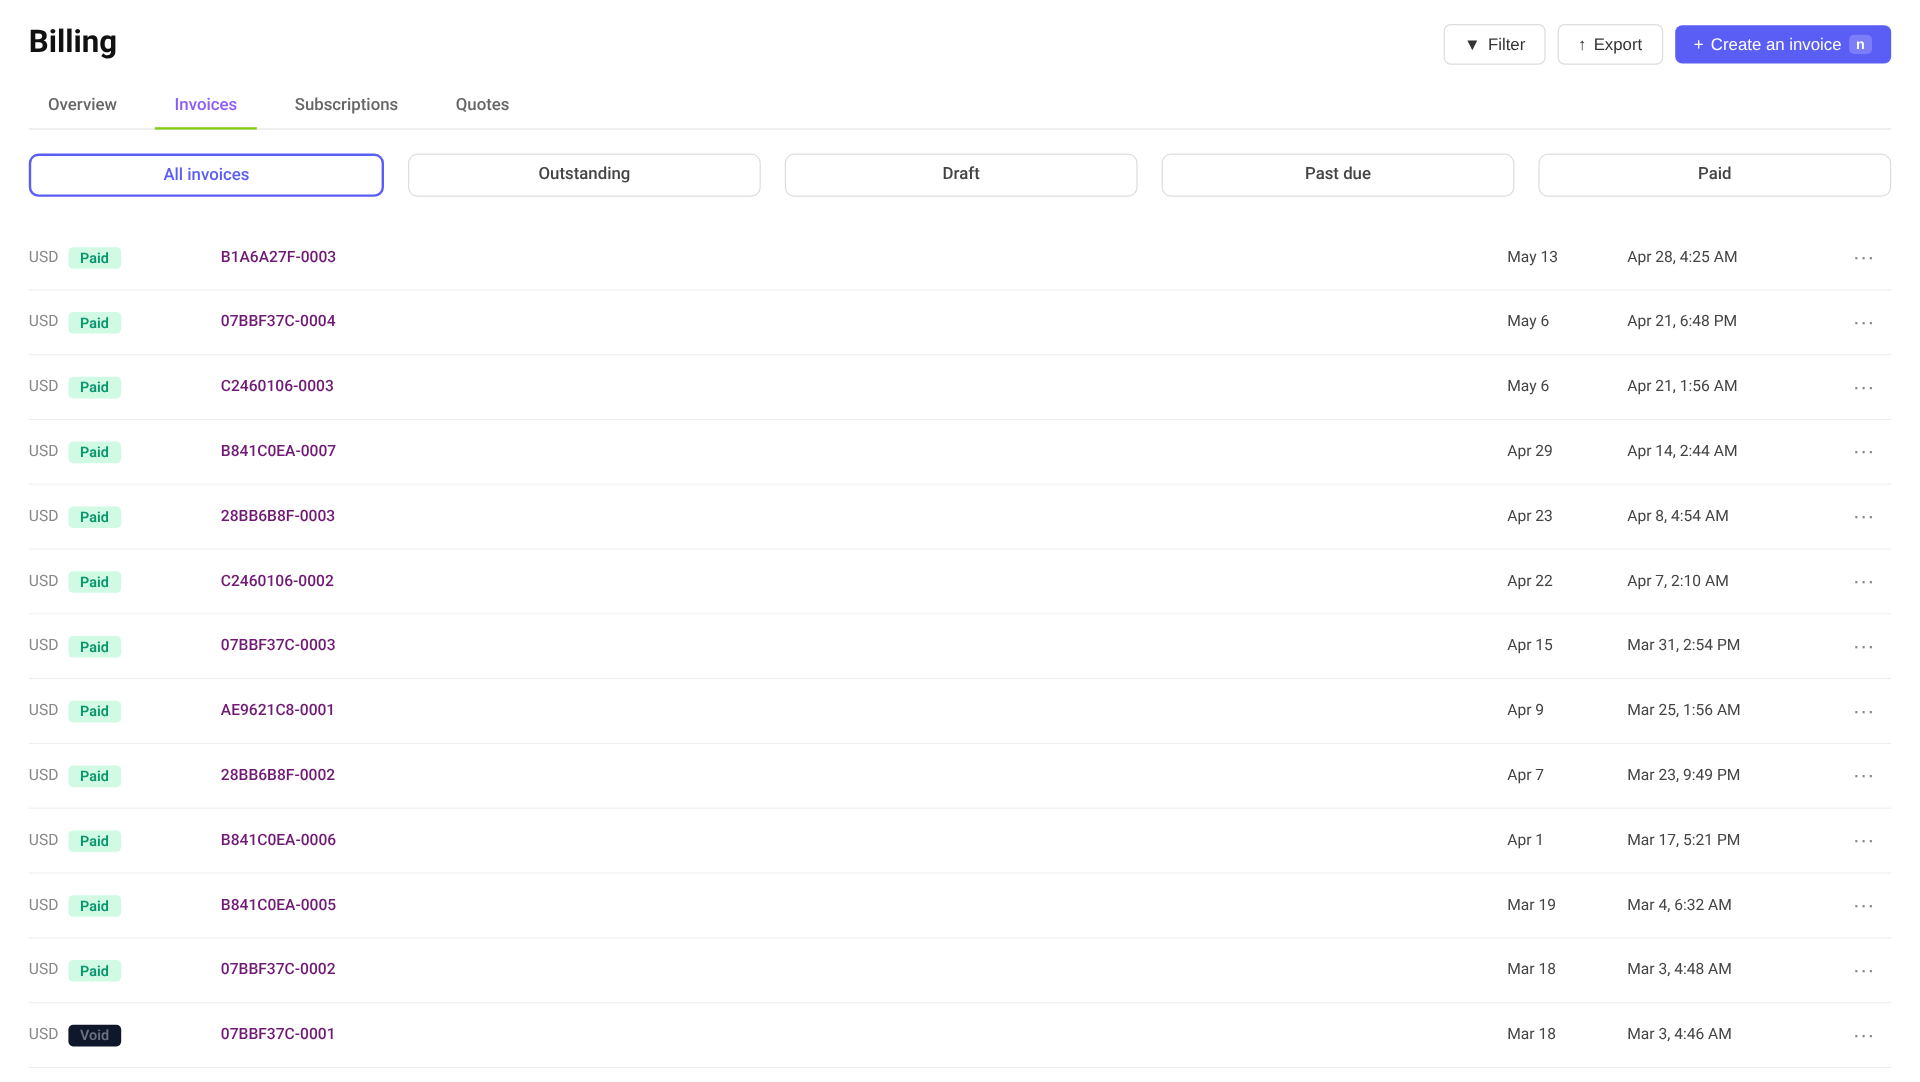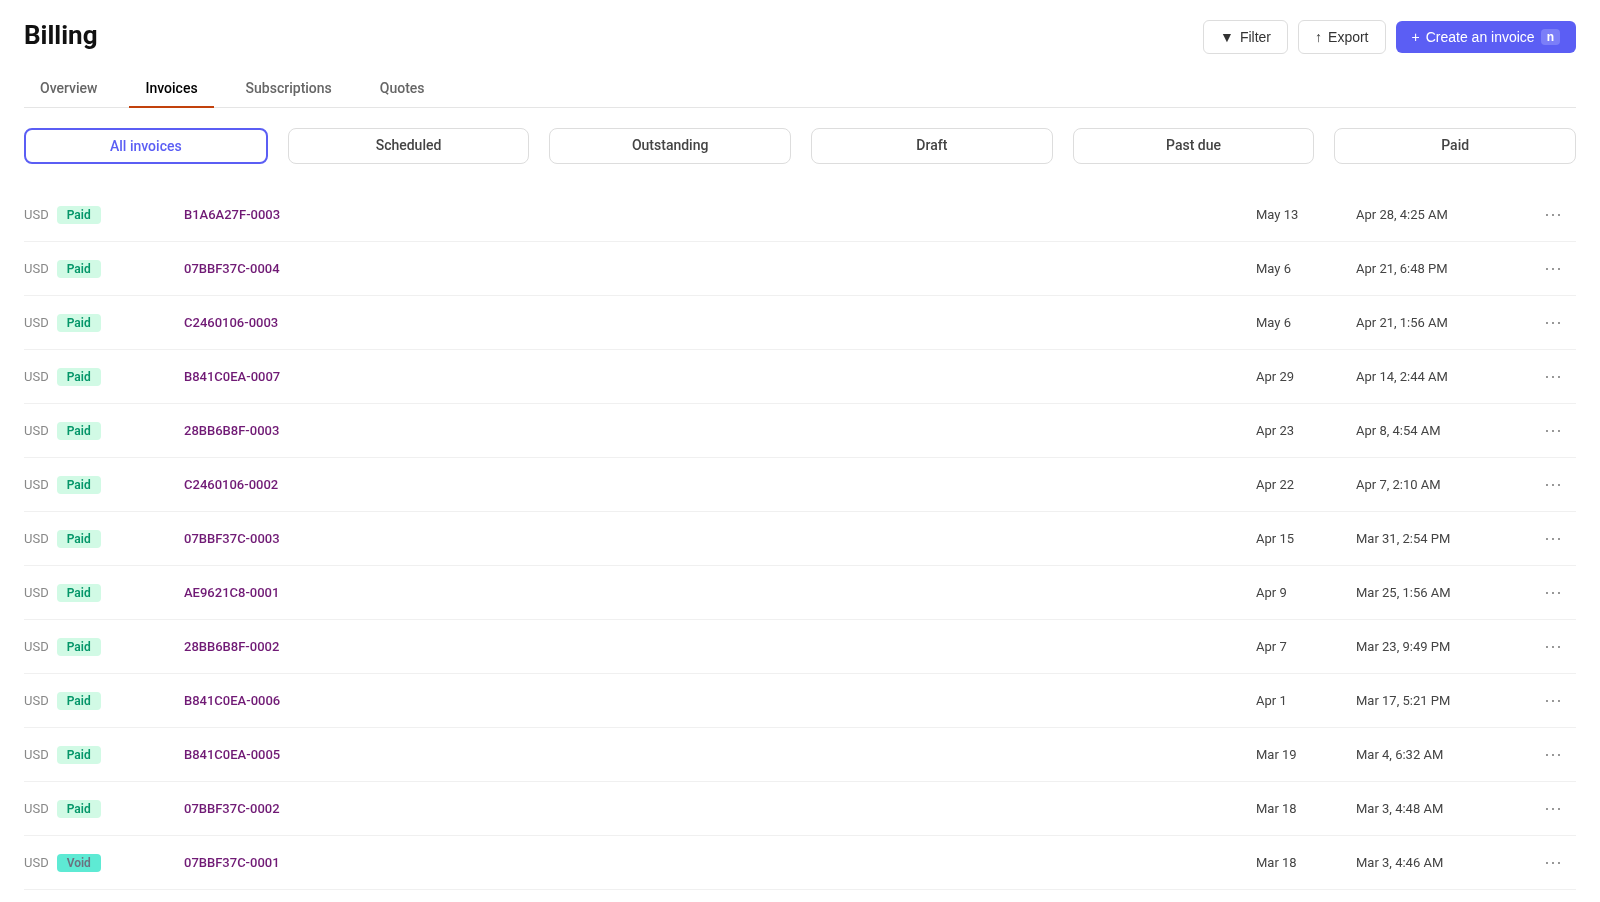--- a/index.html
+++ b/index.html
@@ -65,22 +65,22 @@
     .nav-tab {
       padding: 10px 16px;
       cursor: pointer;
       color: #666;
       font-size: 14px;
       font-weight: 500;
       border-bottom: 2px solid transparent;
       margin-bottom: -1px;
     }
     .nav-tab.active {
-      color: #000000;
-      border-bottom: 2px solid #c2410c;
+      color: #8b5cf6;
+      border-bottom: 2px solid #84cc16;
     }
     .filter-tabs {
       display: flex;
       gap: 20px;
       margin-bottom: 24px;
     }
     .filter-tab {
       padding: 8px 20px;
       border-radius: 8px;
       border: 1px solid #ddd;
@@ -129,21 +129,21 @@
     }
     .badge-paid {
       background: #d1fae5;
       color: #059669;
       padding: 2px 10px;
       border-radius: 4px;
       font-size: 12px;
       font-weight: 600;
     }
     .badge-void {
-      background: #5eead4;
+      background: #0f172a;
       color: #6b7280;
       padding: 2px 10px;
       border-radius: 4px;
       font-size: 12px;
       font-weight: 600;
     }
     .invoice-number {
       font-size: 13px;
       color: #701a75;
       font-weight: 500;
@@ -202,21 +202,20 @@
 
   <div class="nav-tabs">
     <div class="nav-tab">Overview</div>
     <div class="nav-tab active">Invoices</div>
     <div class="nav-tab">Subscriptions</div>
     <div class="nav-tab">Quotes</div>
   </div>
 
   <div class="filter-tabs">
     <div class="filter-tab active">All invoices</div>
-    <div class="filter-tab">Scheduled</div>
     <div class="filter-tab">Outstanding</div>
     <div class="filter-tab">Draft</div>
     <div class="filter-tab">Past due</div>
     <div class="filter-tab">Paid</div>
   </div>
 
   <div class="table-container">
 
 
     <div id="table-body">

